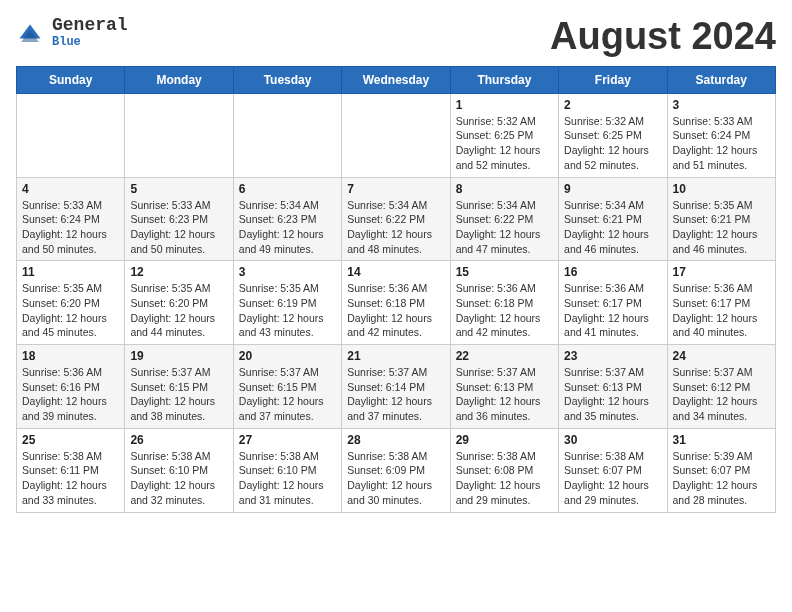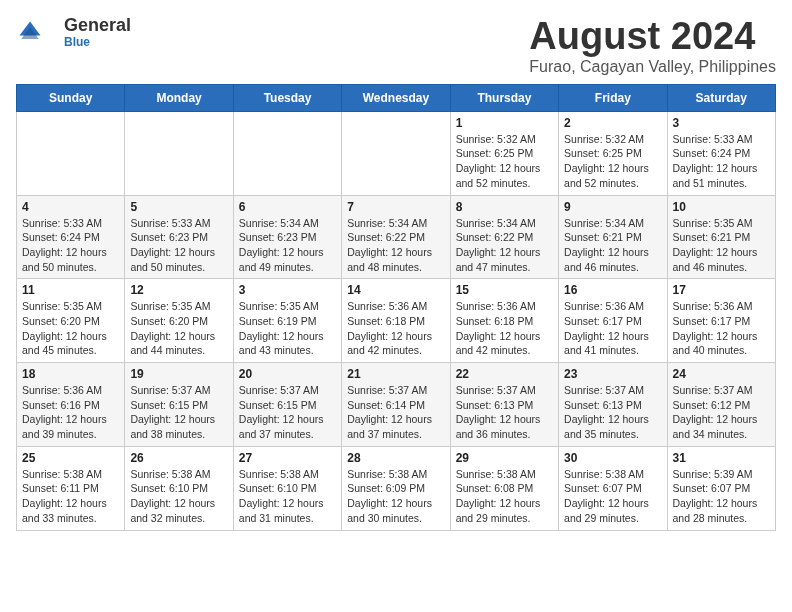--- a/index.html
+++ b/index.html
@@ -11,22 +11,23 @@
       padding: 16px;
     }
     .header {
       display: flex;
       align-items: flex-start;
       justify-content: space-between;
       margin-bottom: 8px;
     }
     .logo {
       display: flex;
-      align-items: center;
-      gap: 20px;
+      align-items: flex-end;
+      gap: 8px;
+      font-family: Liberation Mono, monospace;
     }
     .logo-text {
       display: flex;
       flex-direction: column;
       line-height: 1.1;
     }
     .logo-general {
       font-size: 18px;
       font-weight: bold;
       color: #333;
@@ -105,21 +106,20 @@
       <polygon points="16,4 28,20 4,20" fill="#2a6ebb"></polygon>
       <polygon points="16,10 26,24 6,24" fill="#1a4a8a" opacity="0.5"></polygon>
     </svg>
     <div class="logo-text">
       <span class="logo-general">General</span>
       <span class="logo-blue">Blue</span>
     </div>
   </div>
   <div class="title-block">
     <div class="title-month">August 2024</div>
-    <div class="title-location">Furao, Cagayan Valley, Philippines</div>
   </div>
 </div>
 
 <table>
   <thead>
     <tr>
     <th>Sunday</th>
         <th>Monday</th>
         <th>Tuesday</th>
         <th>Wednesday</th>

